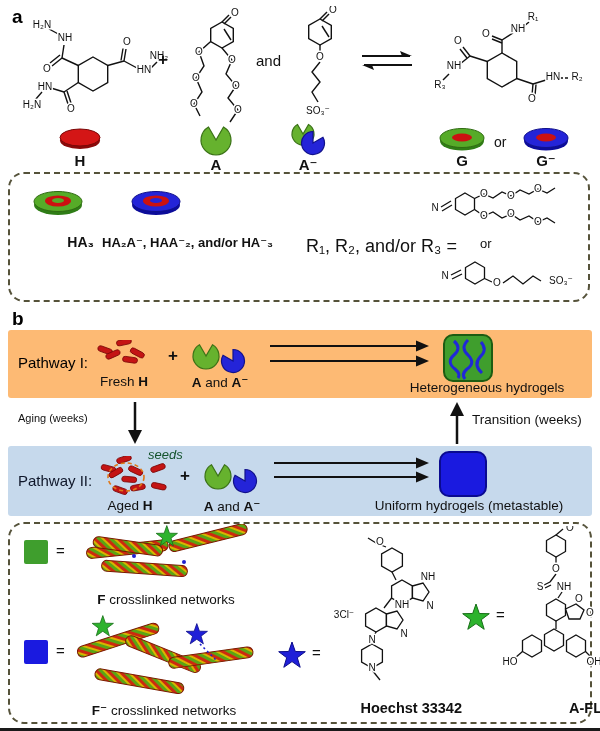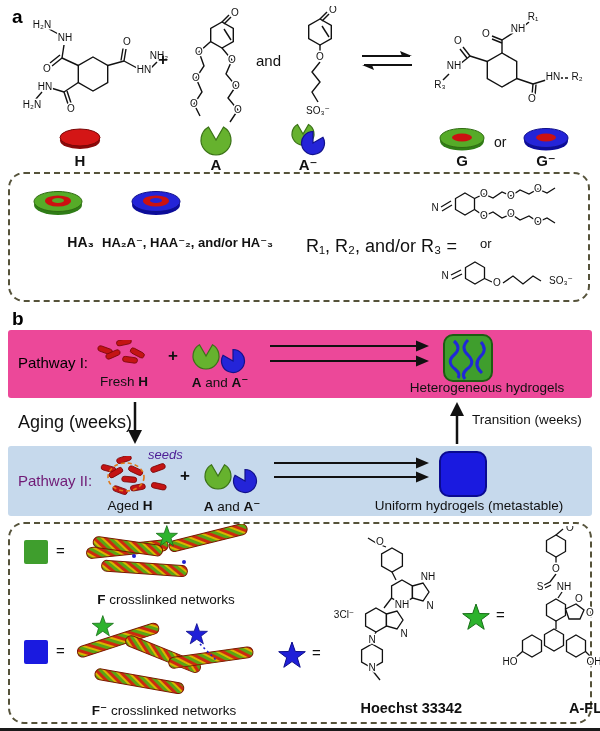--- a/index.html
+++ b/index.html
@@ -10,25 +10,25 @@
   }
   .abs { position:absolute; }
   .t { position:absolute; white-space:nowrap; }
   .c { text-align:right; }
   .panel-label { position:absolute; font-weight:bold; font-size:19px; color:#000; }
   .op { position:absolute; font-size:17px; font-weight:bold; }
   .sp-label { position:absolute; font-weight:bold; font-size:15px; text-align:center; }
   .cap { position:absolute; font-size:13.5px; text-align:center; }
   .dashbox { position:absolute; border:2.5px dashed #55523a; border-radius:16px; }
   .banner { position:absolute; left:8px; width:584px; border-radius:3px; }
-  .green-banner { background:#ec4899;padding-left:24px; }
+  .green-banner { background:#fdba74;padding-left:24px; }
   .blue-banner { background:#c6d9ec; }
   .ptitle { position:absolute; font-size:15px; color:#000; }
-  .ptitle.red { color:#701a75; }
-  .seeds { position:absolute; font-size:13px; font-style:italic; color:#4c1d95; }
+  .ptitle.red { color:#0f172a; }
+  .seeds { position:absolute; font-size:13px; font-style:italic; color:#14532d; }
   .struct text, .atoms text {
     font-family:"Liberation Sans","DejaVu Sans",sans-serif; fill:#111;
     paint-order:stroke; stroke:#ffffff; stroke-width:3px; stroke-linejoin:round;
   }
   .bold { font-weight:bold; }
   .legend-name { position:absolute; font-weight:bold; font-size:14.5px; text-align:right; }
   .eq { position:absolute; font-size:15px; }
 </style>
 </head>
 <body>
@@ -283,21 +283,21 @@
     </svg>
     <svg class="abs" style="left:434px;top:3px" width="52" height="50">
       <rect x="2" y="2" width="48" height="46" rx="9" fill="#3f9e2d" stroke="#1d5c12" stroke-width="2"></rect>
       <path d="M12,8 q8,7 0,14 q-8,7 1,14 q6,5 3,9" stroke="#2028d8" stroke-width="3" fill="none"></path>
       <path d="M26,7 q-8,8 0,15 q8,8 -1,14 q-6,5 -2,10" stroke="#2028d8" stroke-width="3" fill="none"></path>
       <path d="M39,9 q7,8 -1,15 q-7,8 2,16" stroke="#2028d8" stroke-width="3" fill="none"></path>
     </svg>
     <div class="cap" style="left:366px;top:50px;width:226px">Heterogeneous hydrogels</div>
   </div>
 
-  <div class="t" style="left:18px;top:412px;font-size:18px">Aging (weeks)</div>
+  <div class="t" style="left:18px;top:412px;font-size:11px">Aging (weeks)</div>
   <svg class="abs" style="left:122px;top:400px" width="26" height="46">
     <line x1="13" y1="2" x2="13" y2="32" stroke="#111" stroke-width="2.5"></line>
     <polygon points="6,30 20,30 13,44" fill="#111"></polygon>
   </svg>
   <svg class="abs" style="left:444px;top:400px" width="26" height="46">
     <line x1="13" y1="44" x2="13" y2="14" stroke="#111" stroke-width="2.5"></line>
     <polygon points="6,16 20,16 13,2" fill="#111"></polygon>
   </svg>
   <div class="t" style="left:472px;top:412px;font-size:13.5px">Transition (weeks)</div>
 

